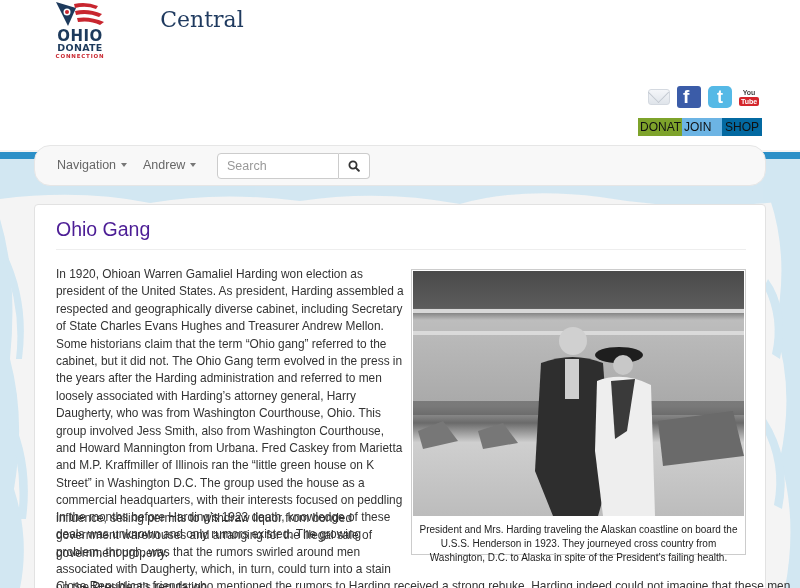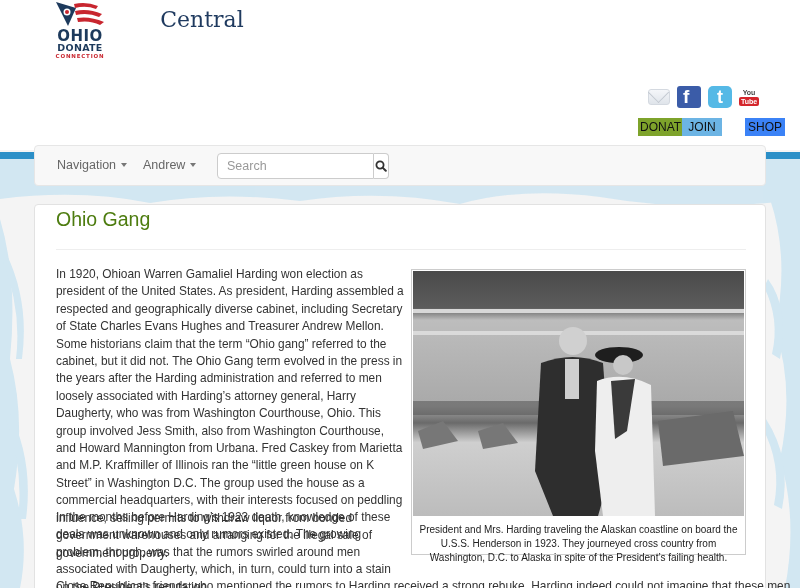--- a/index.html
+++ b/index.html
@@ -21,40 +21,40 @@
   .ic-mail::before { content: ""; position: absolute; left: 2px; top: -5px; width: 14px; height: 14px; border-right: 1px solid #c3c9d1; border-bottom: 1px solid #c3c9d1; transform: rotate(45deg); }
   .ic-fb { background: #3b5ca8; color: #fff; font: 700 19px "Liberation Sans", sans-serif; align-items: flex-end !important; padding-left: 6px; justify-content: flex-start !important; }
   .ic-tw { background: #55b9e6; color: #fff; font: 700 18px "Liberation Sans", sans-serif; border-radius: 5px !important; }
   .ic-yt { flex-direction: column; width: 20px !important; }
   .yt-top { font: 700 7px "Liberation Sans", sans-serif; color: #444; line-height: 8px; }
   .yt-bot { font: 700 7px "Liberation Sans", sans-serif; color: #fff; background: #d4262c; border-radius: 2px; padding: 0 2px; line-height: 9px; }
 
   .cta { position: absolute; top: 118px; left: 638px; display: flex; height: 18px; }
   .cta div { font: 400 12px "Liberation Sans", sans-serif; color: #111; line-height: 18px; padding: 0 2px; }
   .btn-donate { background: #7ea32b; width: 44px; overflow: visible; white-space: nowrap; }
-  .btn-join { background: #6cb4e4; width: 40px; text-align: center; margin-left: 0px; position: relative; z-index: 1; }
-  .btn-shop { background: #3b82f6; width: 40px; text-align: center; margin-left: 23px; }
+  .btn-join { background: #6cb4e4; width: 40px; margin-left: 0px; position: relative; z-index: 1; }
+  .btn-shop { background: #0369a1; width: 40px; text-align: center; margin-left: 0; }
 
   
   .bgband { position: absolute; left: 0; top: 150px; width: 800px; height: 438px; background: #f4f4f4; overflow: hidden; }
   .bluebar { position: absolute; left: 0; top: 152px; width: 800px; height: 7px; background: #2b8fc7; }
   .texture { position: absolute; left: 0; top: 159px; width: 800px; height: 429px; }
 
   
-  .navbar { position: absolute; left: 34px; top: 145px; width: 732px; height: 41px; background: #f8f8f8; border: 1px solid #e6e6e6; border-radius: 4px; }
+  .navbar { position: absolute; left: 34px; top: 145px; width: 732px; height: 41px; background: #f8f8f8; border: 1px solid #e6e6e6; border-radius: 16px; }
   .nav-item { position: absolute; top: 12px; font: 400 12.5px "Liberation Sans", sans-serif; color: #666; }
   .caret { display: inline-block; width: 0; height: 0; border-left: 3.5px solid transparent; border-right: 3.5px solid transparent; border-top: 4px solid #777; margin-left: 5px; vertical-align: 2px; }
   .search-wrap { position: absolute; left: 182px; top: 7px; width: 172px; height: 26px; display: flex; }
-  .search-input { width: 157px; height: 26px; border: 1px solid #ccc; border-radius: 4px 0 0 4px; padding: 0 9px; font: 400 12.5px "Liberation Sans", sans-serif; color: #999; background: #fff; outline: none; }
+  .search-input { width: 122px; height: 26px; border: 1px solid #ccc; border-radius: 4px 0 0 4px; padding: 0 9px; font: 400 12.5px "Liberation Sans", sans-serif; color: #999; background: #fff; outline: none; }
   .search-input::placeholder { color: #999; }
   .search-btn { width: 31px; height: 26px; border: 1px solid #ccc; border-left: none; border-radius: 0 4px 4px 0; background: #fff; display: flex; align-items: center; justify-content: center; }
 
   
   .panel { position: absolute; left: 34px; top: 204px; width: 732px; height: 400px; background: #fff; border: 1px solid #e2e2e2; border-radius: 4px; }
-  .page-title { position: absolute; left: 21px; top: 3px; font: 400 19.5px "Liberation Sans", sans-serif; color: #4d7c0f; }
+  .page-title { position: absolute; left: 21px; top: 13px; font: 400 19.5px "Liberation Sans", sans-serif; color: #4c1d95; }
   .title-rule { position: absolute; left: 21px; top: 44px; width: 690px; height: 1px; background: #eee; }
   .body-text { position: absolute; left: 21px; top: 61px; width: 350px; font: 400 11.9px "Liberation Sans", sans-serif; color: #333; line-height: 17.4px; }
   .body-text p { margin-bottom: 2px; }
   .p2 { position: absolute; left: 21px; top: 304px; width: 350px; font: 400 11.9px "Liberation Sans", sans-serif; color: #333; line-height: 17.4px; }
   .p2-cont { position: absolute; left: 21px; top: 373px; width: 700px; font: 400 11.9px "Liberation Sans", sans-serif; color: #333; line-height: 17.4px; white-space: nowrap; }
 
   .figure { position: absolute; left: 376px; top: 64px; width: 335px; height: 286px; border: 1px solid #ccc; background: #fff; padding: 1px; }
   .photo { width: 331px; height: 245px; position: relative; overflow: hidden; background: #aaa; }
   .caption { font: 400 10px "Liberation Sans", sans-serif; color: #222; text-align: center; line-height: 14px; padding: 3px 4px 0; }
 </style>

